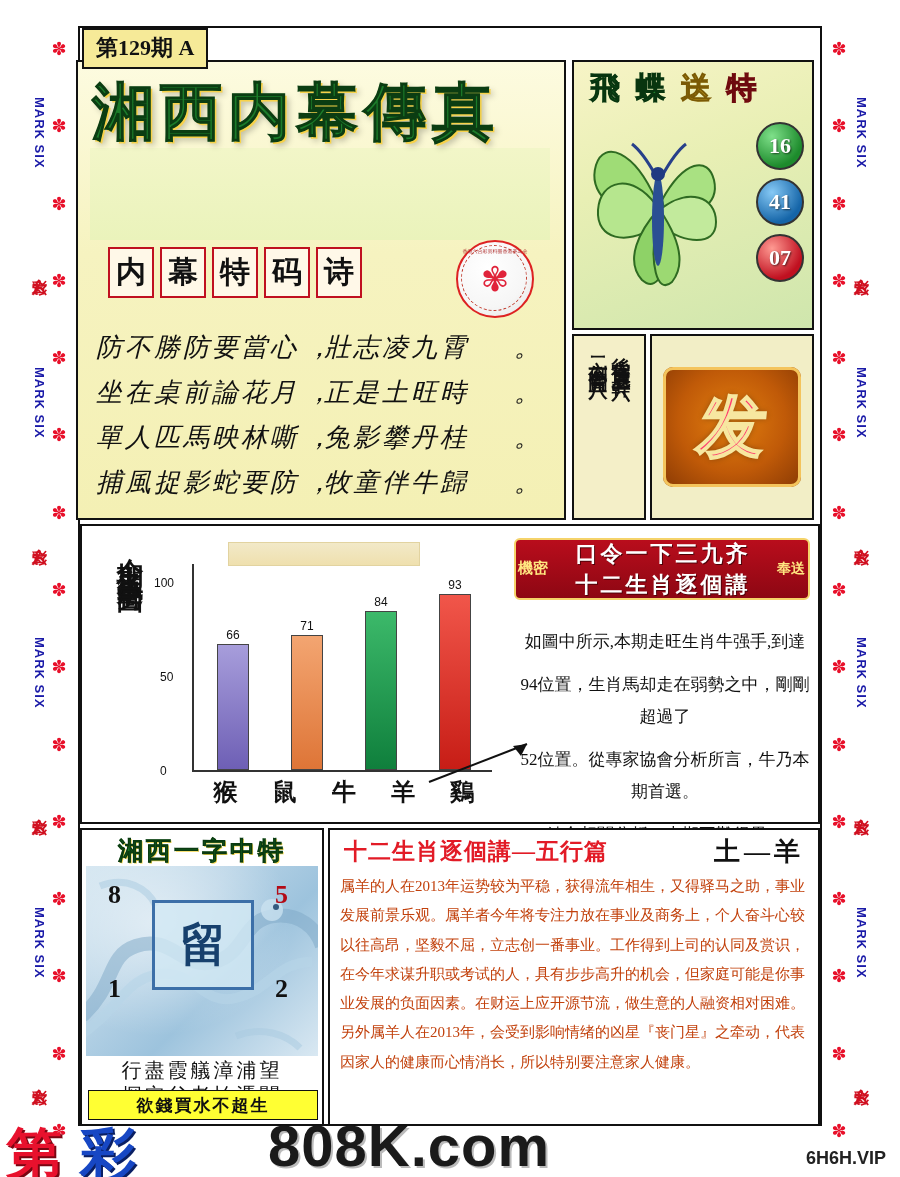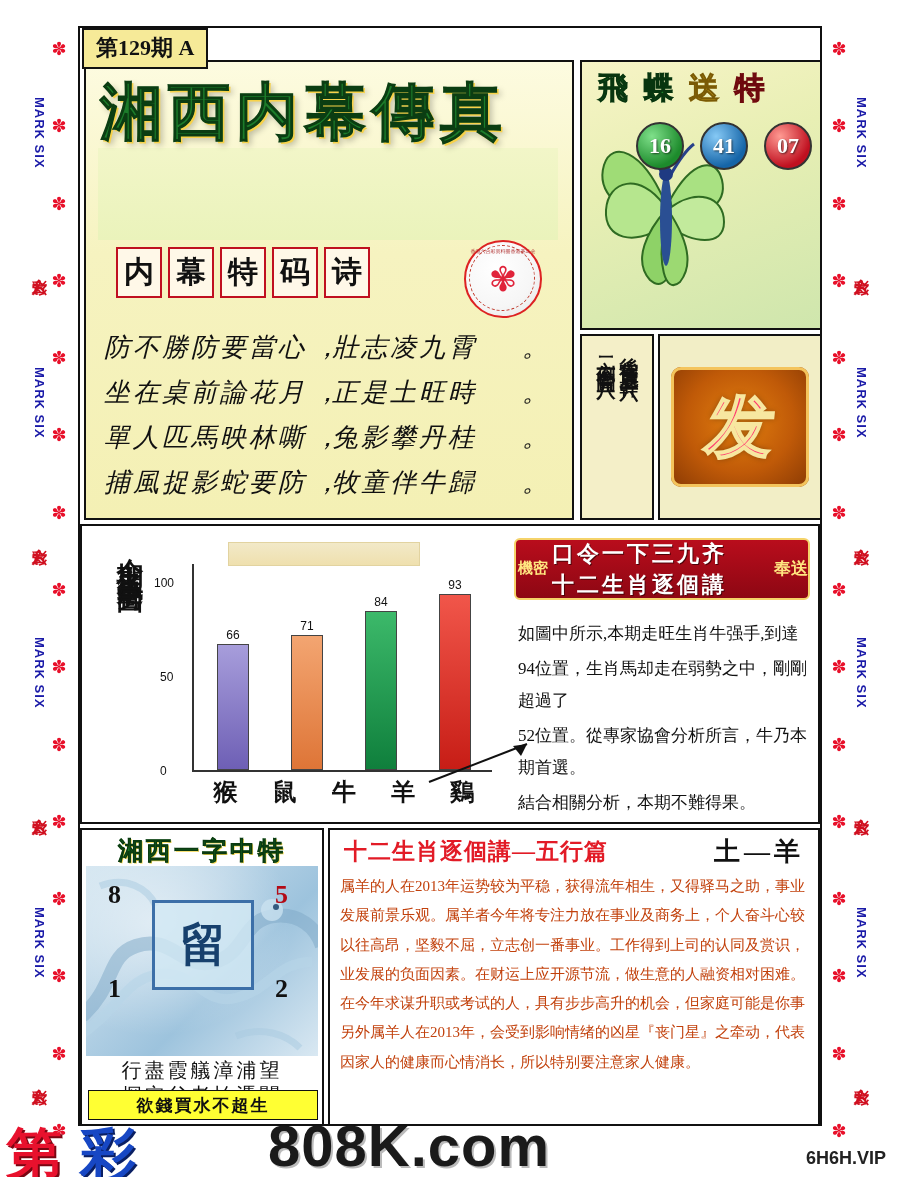--- a/index.html
+++ b/index.html
@@ -56,21 +56,21 @@
     background:#f6ea98;
     border:2px solid #111;
     padding:3px 12px 4px 12px;
     font-size:22px;font-weight:bold;color:#111;
     font-family:"Liberation Serif", serif;
     z-index:30;
   }
 
   
   .top-sec{
-    position:absolute;left:84px;top:60px;width:740px;height:508px;
+    position:absolute;left:76px;top:60px;width:740px;height:508px;
     display:flex;
   }
   .title-block{
     width:490px;height:460px;
     border:2px solid #111;
     box-sizing:border-box;
     background:linear-gradient(180deg,#fdfbe0 0%,#f6f3c0 42%,#f4f0b4 100%);
     position:relative;
     margin-right:6px;
   }
@@ -150,21 +150,21 @@
   }
   .fly-title .g{color:#1d7f2c;-webkit-text-stroke:1px #08350f;}
   .fly-title .y{color:#f3c41e;-webkit-text-stroke:1px #7a5a06;}
   .fly-title .r{color:#e0202a;-webkit-text-stroke:1px #6d0a0e;}
 
   .butterfly{
     position:absolute;left:10px;top:48px;width:150px;height:200px;
   }
   .balls{
     position:absolute;right:8px;top:60px;
-    display:flex;flex-direction:row;gap:16px;
+    display:flex;flex-direction:column;gap:8px;
   }
   .ball{
     width:44px;height:44px;border-radius:50%;
     display:flex;align-items:center;justify-content:center;
     font-size:22px;font-weight:bold;color:#fff;
     border:2px solid #333;
     font-family:"Liberation Serif", serif;
     text-shadow:1px 1px 2px rgba(0,0,0,.6);
   }
   .ball.green{background:radial-gradient(circle at 32% 28%,#7fe08a,#1d8b2c 70%);}
@@ -266,21 +266,21 @@
   .xlabels span{
     width:40px;text-align:center;
     font-size:24px;font-weight:bold;color:#111;
     font-family:"Liberation Serif", serif;
   }
   .arrow{
     position:absolute;left:275px;top:196px;width:110px;height:46px;
   }
 
   .chart-right{
-    width:306px;height:100%;position:relative;
+    width:306px;height:100%;position:relative;text-align:center;
   }
   .secret-banner{
     position:absolute;left:2px;top:12px;width:296px;height:62px;
     background:linear-gradient(180deg,#b90d1c,#8d0713);
     border:2px solid #f5d36a;
     border-radius:6px;
     display:flex;align-items:center;
     box-sizing:border-box;
   }
   .sb-left{
@@ -296,30 +296,30 @@
   }
   .sb-mid div{
     font-size:22px;font-weight:bold;color:#ffffff;
     font-family:"Liberation Serif", serif;
     letter-spacing:3px;
     text-shadow:1px 1px 0 #4d0208;
   }
   .sb-right{
     width:34px;height:100%;
     display:flex;flex-direction:column;align-items:center;justify-content:center;
-    color:#ffe680;font-size:17px;font-weight:bold;
+    color:#ffe680;font-size:14px;font-weight:bold;
     font-family:"Liberation Serif", serif;
     line-height:1.1;
   }
   .analysis{
     position:absolute;left:6px;top:88px;width:294px;
     font-family:"Liberation Serif", serif;
     font-size:17px;color:#111;line-height:1.85;
   }
-  .analysis p{margin:4px 0 2px 0;}
+  .analysis p{margin:12px 0 2px 0;}
 
   
   .bottom-sec{
     position:absolute;left:80px;top:828px;width:740px;height:267px;
     display:flex;
   }
   .bl{
     width:244px;height:298px;
     border:2px solid #111;box-sizing:border-box;
     background:#ffffff;position:relative;margin-right:4px;
@@ -697,22 +697,22 @@
 
     <div class="br">
       <div class="br-head">
         <span class="h1">十二生肖逐個講—五行篇</span>
         <span class="h2">土—羊</span>
       </div>
       <div class="br-body">
         <p>属羊的人在2013年运势较为平稳，获得流年相生，又得驿马之助，事业</p>
         <p>发展前景乐观。属羊者今年将专注力放在事业及商务上，个人奋斗心较</p>
         <p>以往高昂，坚毅不屈，立志创一番事业。工作得到上司的认同及赏识，</p>
+        <p>在今年求谋升职或考试的人，具有步步高升的机会，但家庭可能是你事</p>
         <p>业发展的负面因素。在财运上应开源节流，做生意的人融资相对困难。</p>
-        <p>在今年求谋升职或考试的人，具有步步高升的机会，但家庭可能是你事</p>
         <p>另外属羊人在2013年，会受到影响情绪的凶星『丧门星』之牵动，代表</p>
         <p>因家人的健康而心情消长，所以特别要注意家人健康。</p>
       </div>
     </div>
   </div>
 
   <div class="footer-logo">
     <span>第</span>
     <span class="blue">彩</span>
   </div>

